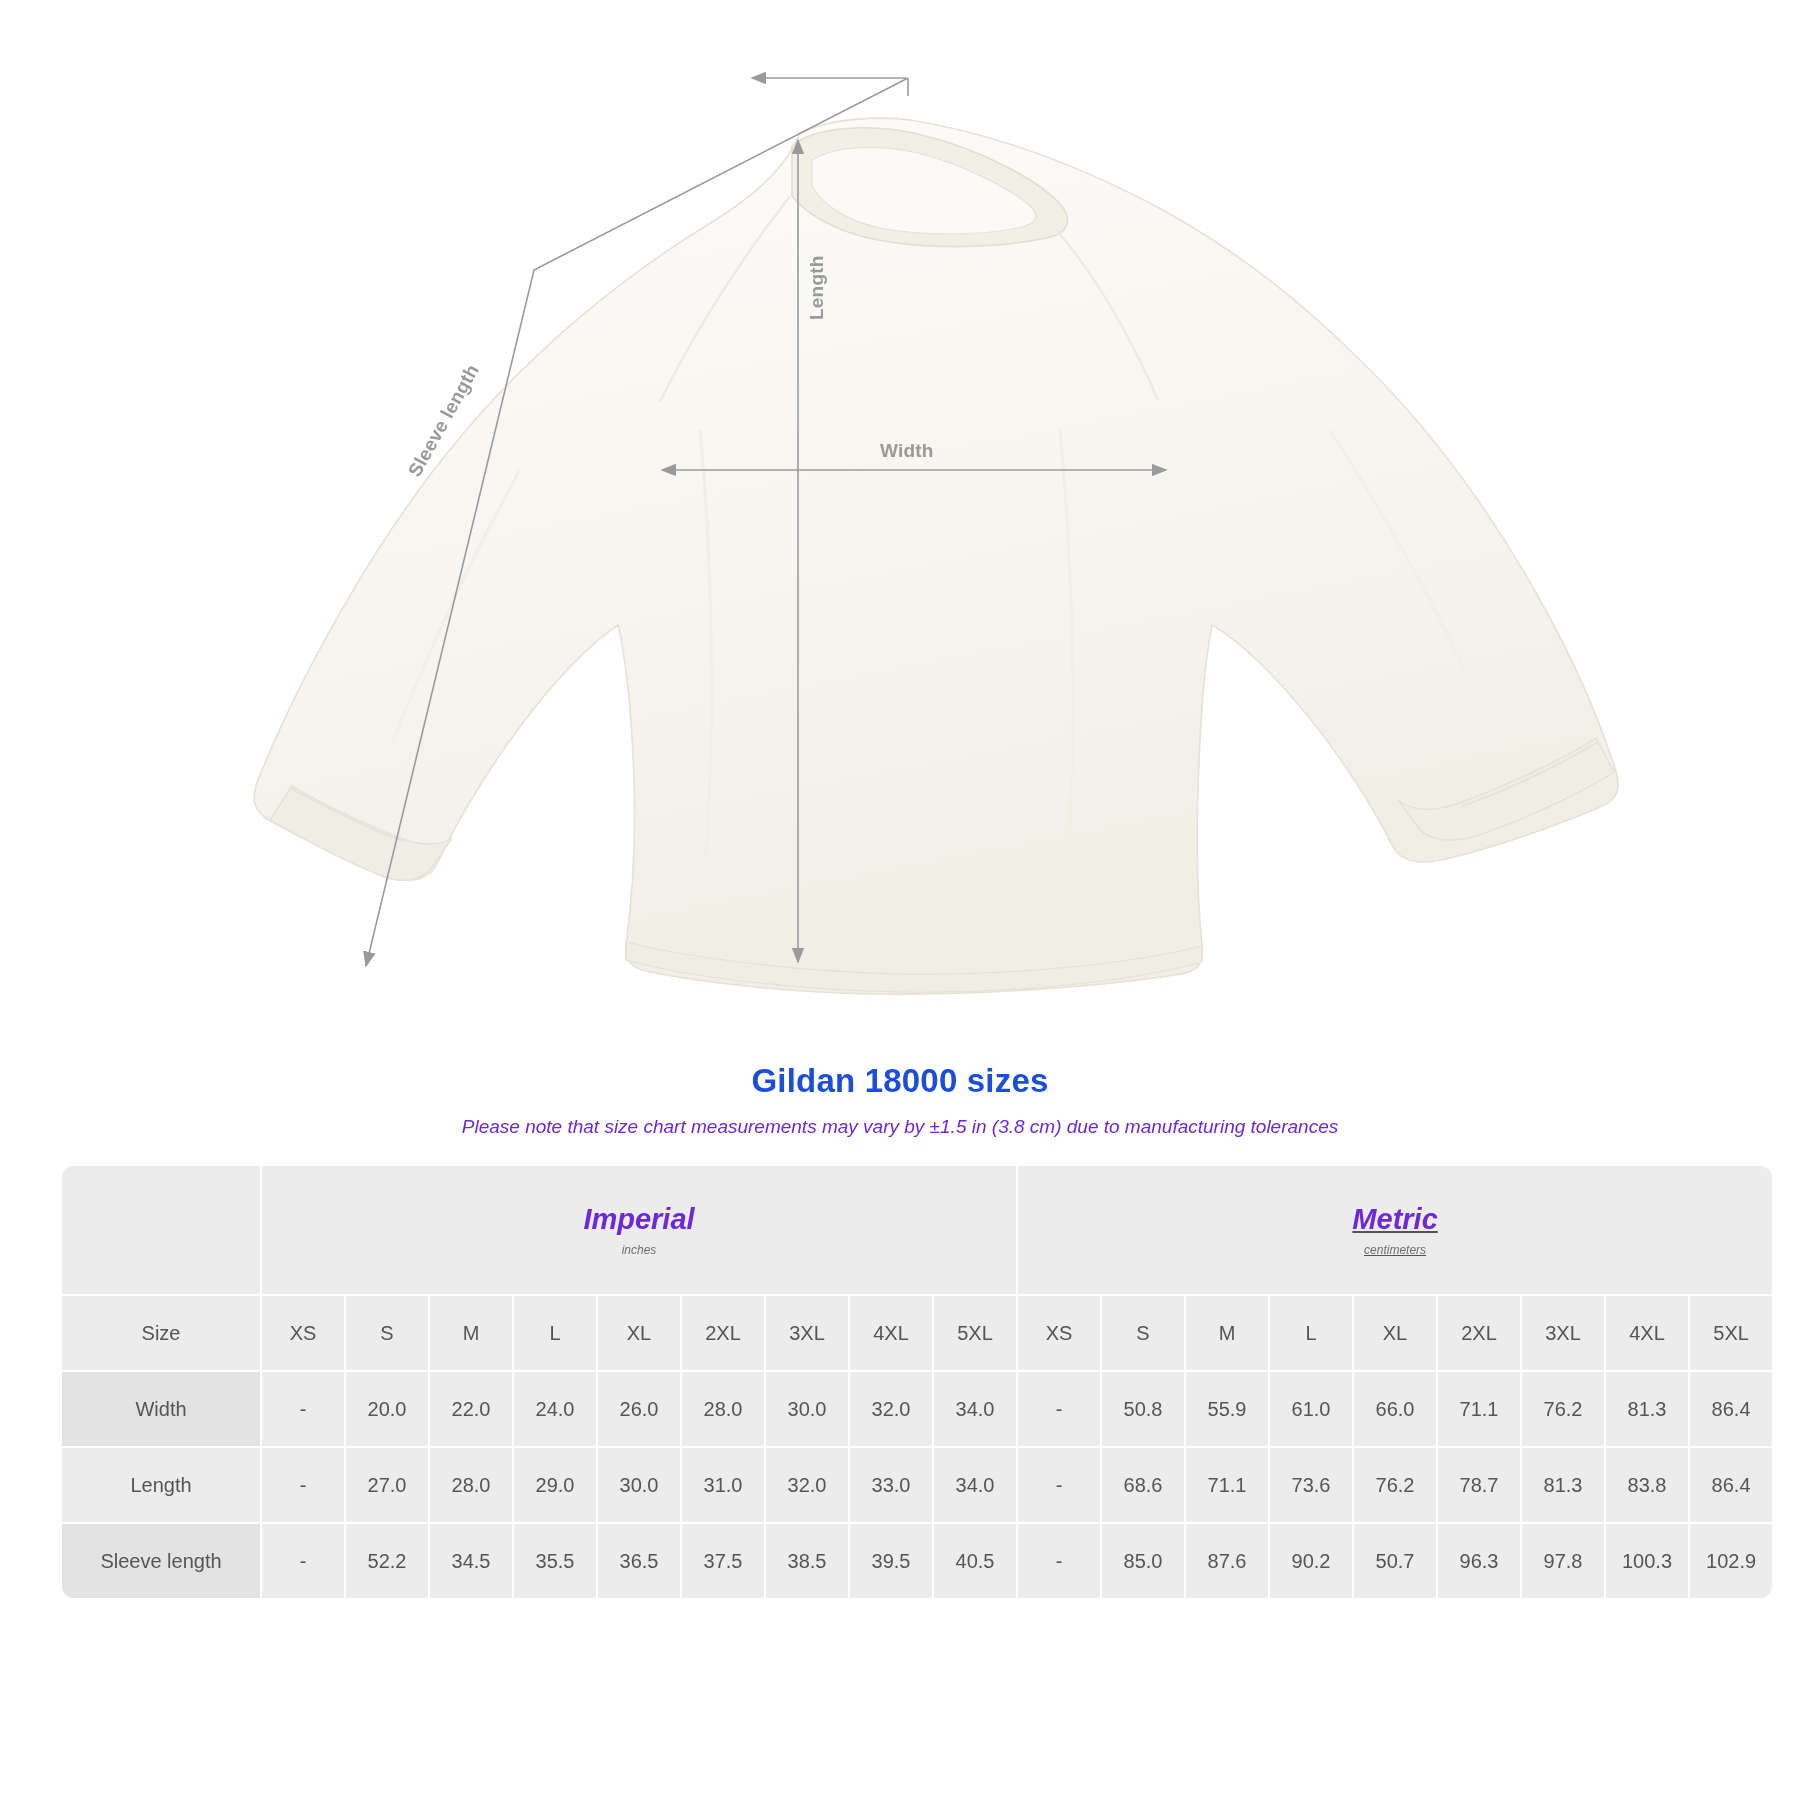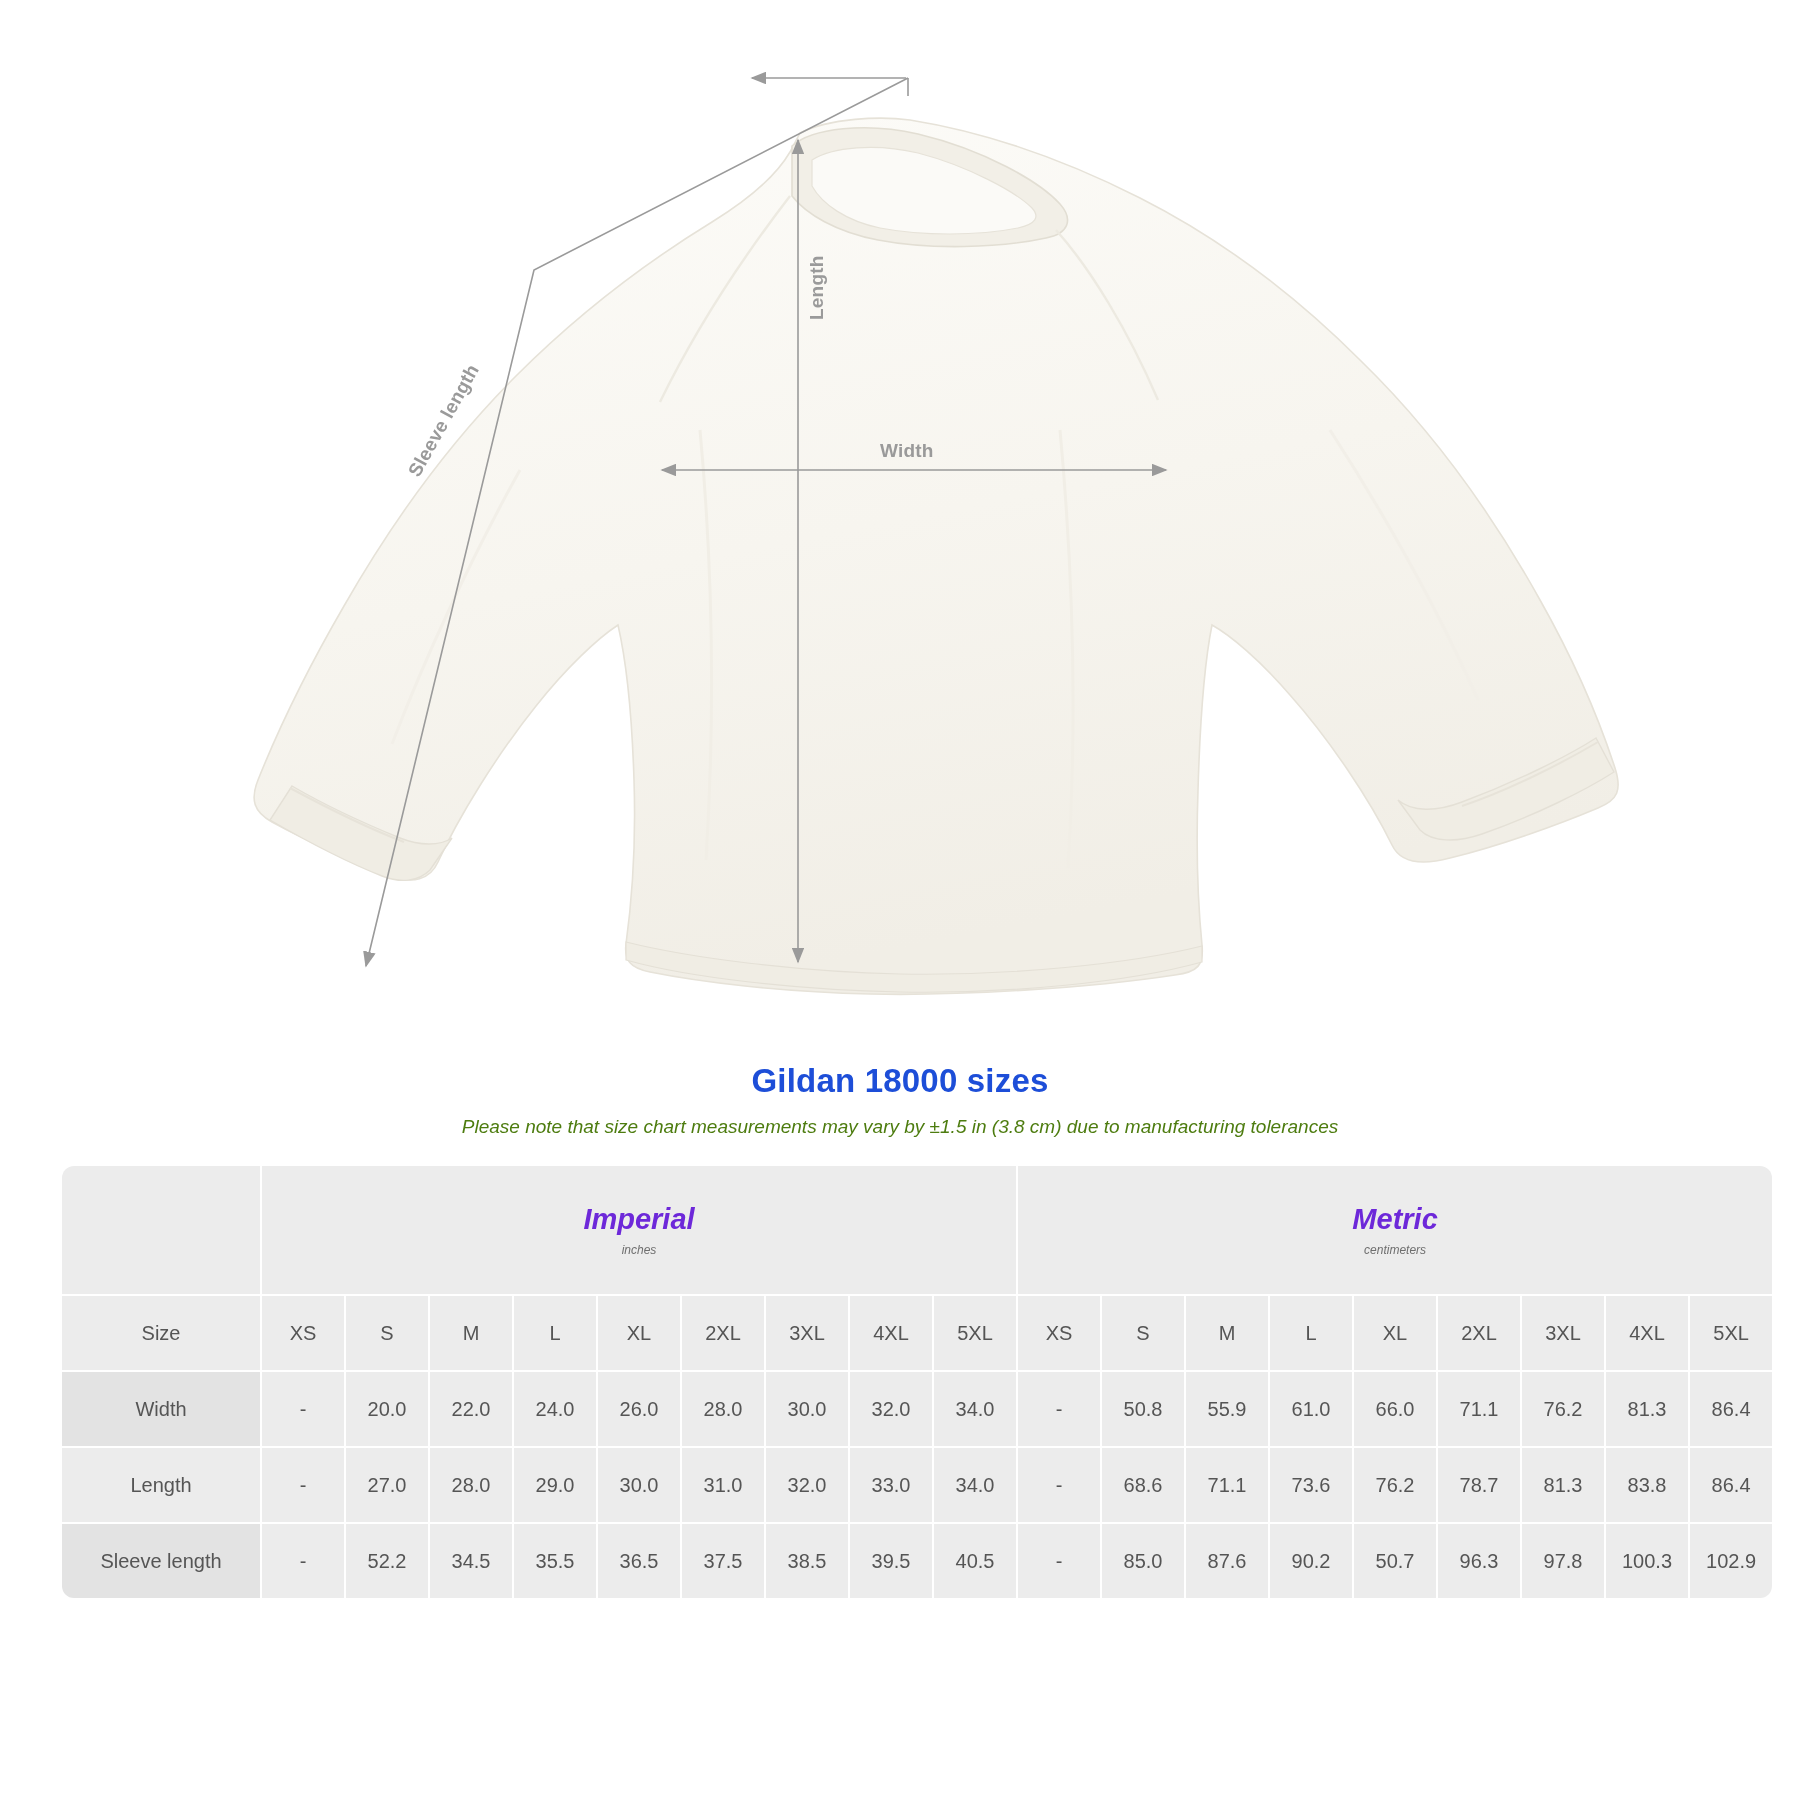--- a/index.html
+++ b/index.html
@@ -66,21 +66,21 @@
   .chart-title {
     font-size: 33px;
     font-weight: bold;
     color: #1d4ed8;
     margin: 0 0 16px 0;
     letter-spacing: 0.2px;
   }
   .chart-note {
     font-size: 19px;
     font-style: italic;
-    color: #4d7c0f;
+    color: #6d28d9;
     margin: 0;
   }
 
   
   .table-wrap {
     margin: 26px 60px 0 60px;
   }
   table.size-table {
     border-collapse: separate;
     border-spacing: 2px;
@@ -131,21 +131,21 @@
     background: #ececec;
     text-align: center;
   }
   td.val {
     background: #f6f6f6;
     font-size: 21px;
     color: #4d4d4d;
   }
   tr.alt td.val, tr.alt th.hdr { background: #ececec; }
   tr.alt th.row-label { background: #e3e3e3; }
-  .unit-head.right-round { border-top-right-radius: 12px; }
+  .unit-head.right-round { border-top-right-radius: 12px; text-decoration: underline; }
   .corner-cell.left-round { border-top-left-radius: 12px; }
   tr.last th.row-label { border-bottom-left-radius: 12px; }
   tr.last td.val:last-child { border-bottom-right-radius: 12px; }
 </style>
 </head>
 <body>
 
 <div class="page">
 
   <div class="illustration">

